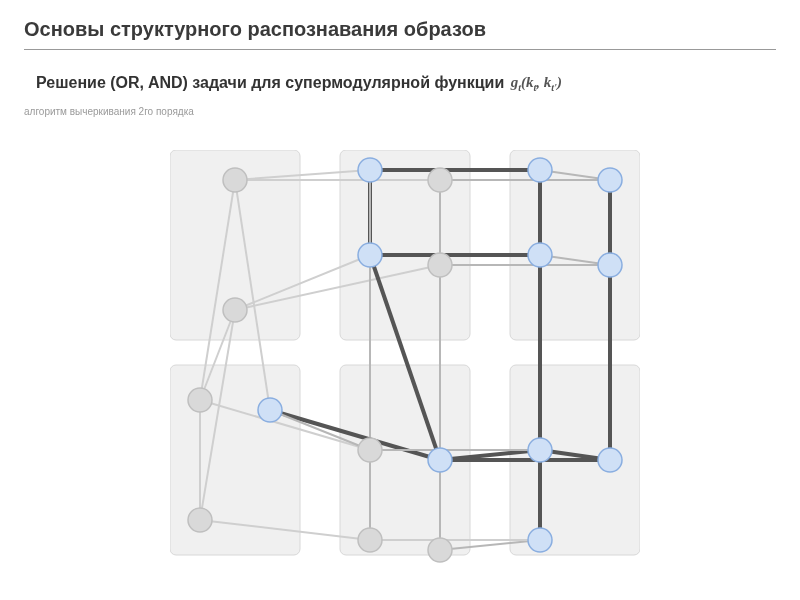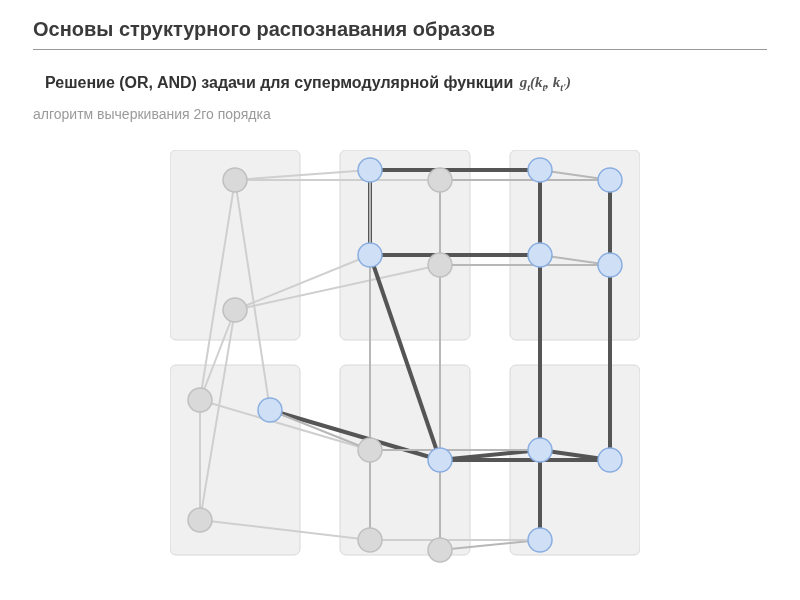--- a/index.html
+++ b/index.html
@@ -1,22 +1,22 @@
 <!DOCTYPE html>
 <html><head>
 <meta charset="utf-8">
 <style>
   html,body{margin:0;padding:0;width:800px;height:600px;background:#fff;font-family:Arial,Helvetica,sans-serif;color:#333;}
-  .slide{width:800px;height:600px;position:relative;box-sizing:border-box;padding:18px 33px;}
+  .slide{width:800px;height:600px;position:relative;box-sizing:border-box;padding:18px 24px;}
   .title{font-size:20px;font-weight:700;color:#3a3a3a;margin:0 0 8px 0;}
   .title-rule{border:0;border-top:1px solid #999;margin:0 0 24px 0;}
   .subtitle{font-size:16px;font-weight:700;color:#333;margin:12px;}
   .formula{font-family:'Times New Roman',serif;font-style:italic;font-size:15px;color:#555;margin-left:2px;position:relative;top:-1px;}
   .sub{font-size:10px;vertical-align:sub;}
-  .subsub{font-size:14px;font-weight:400;color:#9a9a9a;margin:4px 0 0 0;}
+  .subsub{font-size:10px;font-weight:400;color:#9a9a9a;margin:4px 0 0 0;}
   .diagram-wrap{position:absolute;left:170px;top:150px;width:470px;height:420px;}
   svg{width:100%;height:100%;}
   .panel{fill:#f0f0f0;stroke:#d8d8d8;stroke-width:1;rx:6;ry:6;}
   .edge-dim{stroke:#cfcfcf;stroke-width:2;fill:none;}
   .edge-mid{stroke:#b7b7b7;stroke-width:2;fill:none;}
   .edge-bold{stroke:#555;stroke-width:4;fill:none;}
   .node-gray{fill:#d9d9d9;stroke:#bfbfbf;stroke-width:1.5;}
   .node-blue{fill:#cfe0f6;stroke:#8aaee0;stroke-width:1.5;}
 </style>
 </head>

